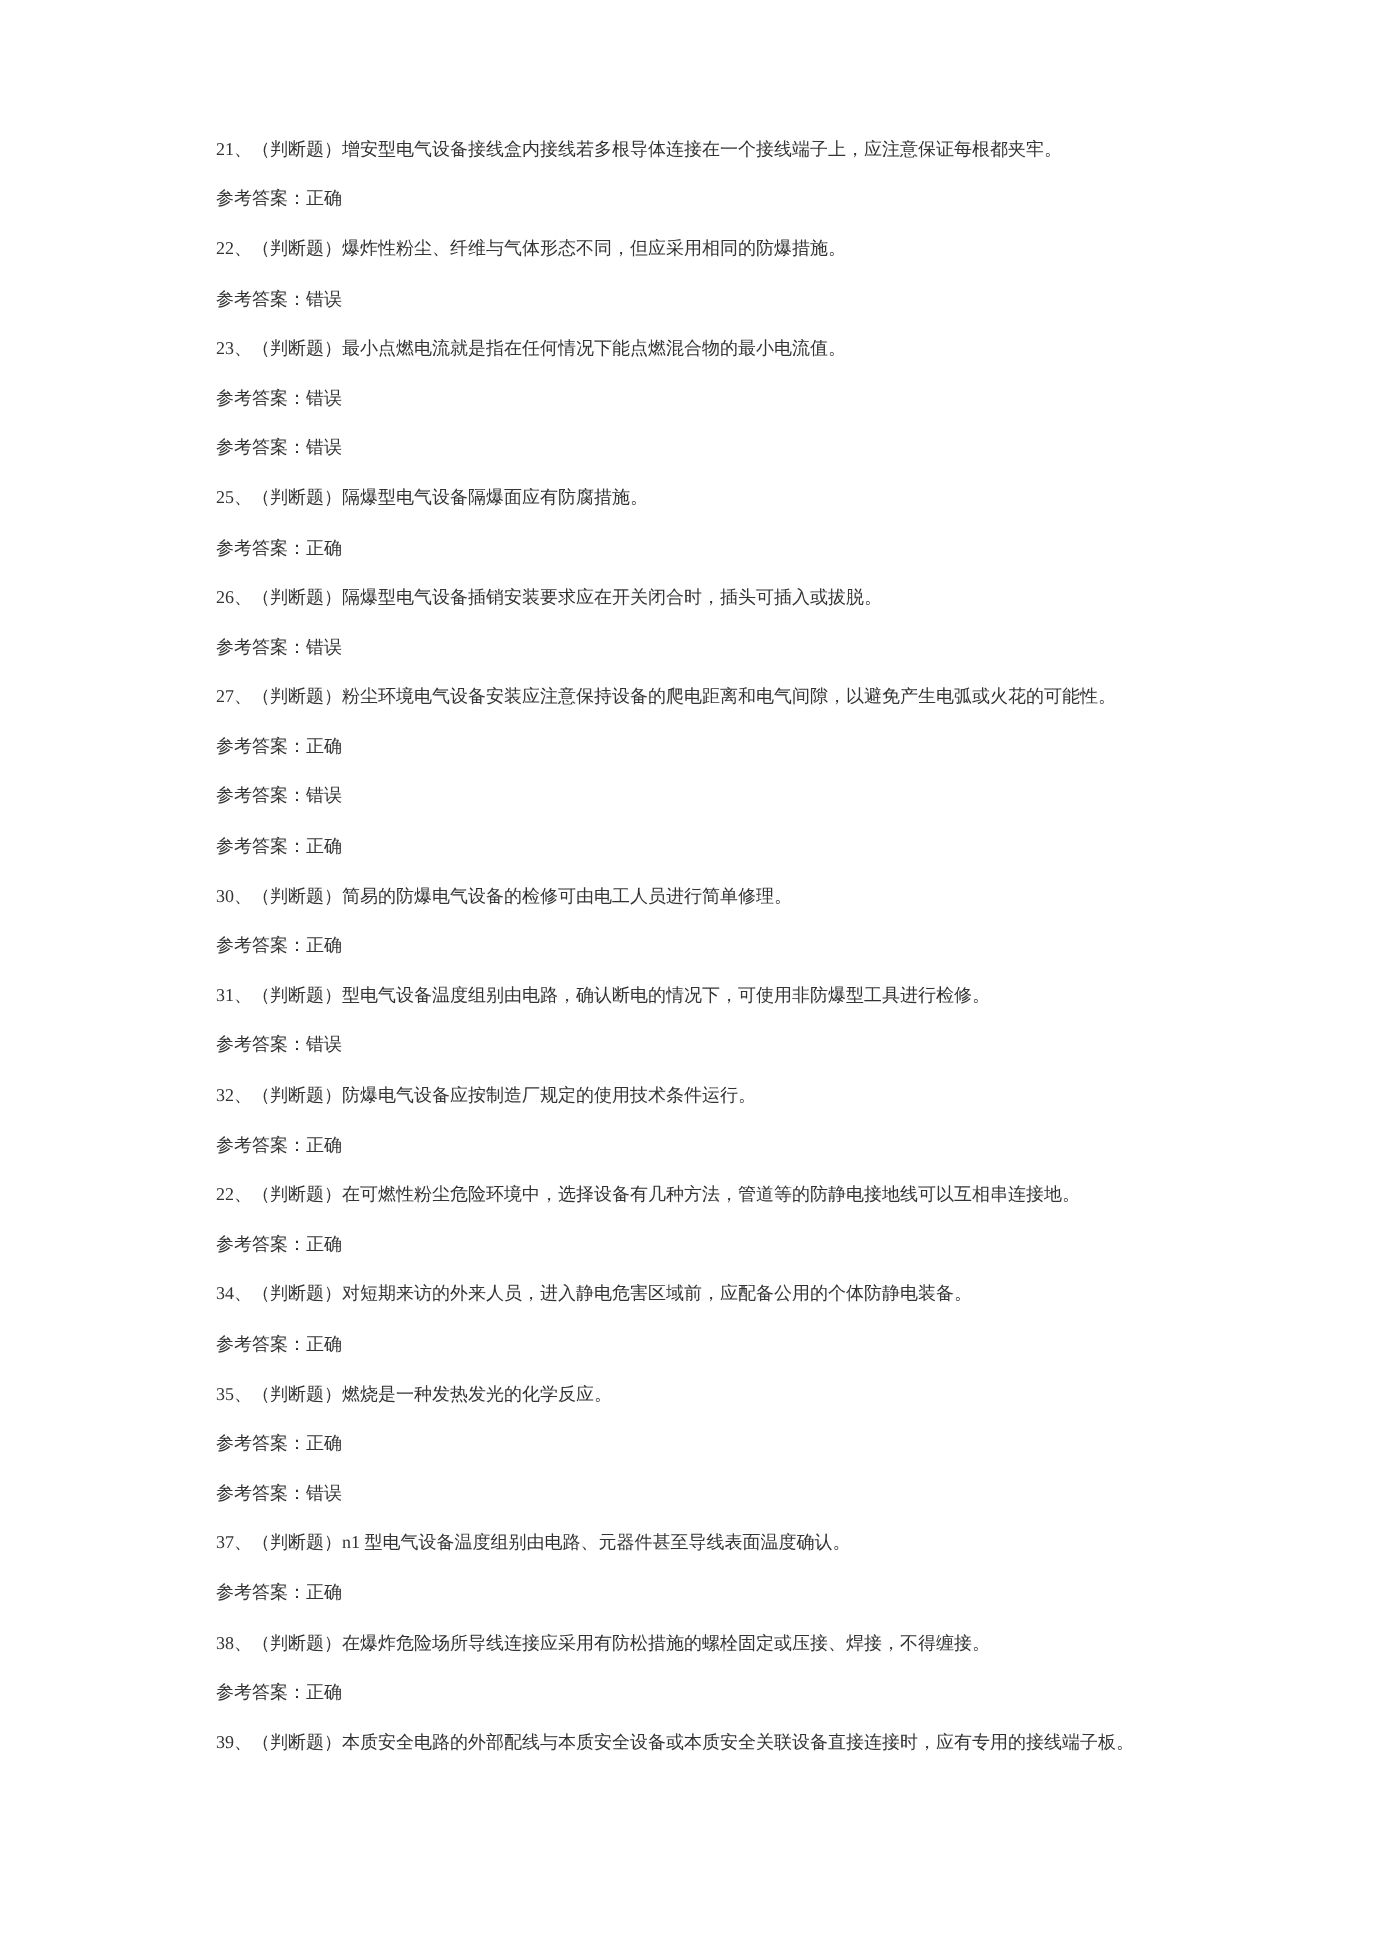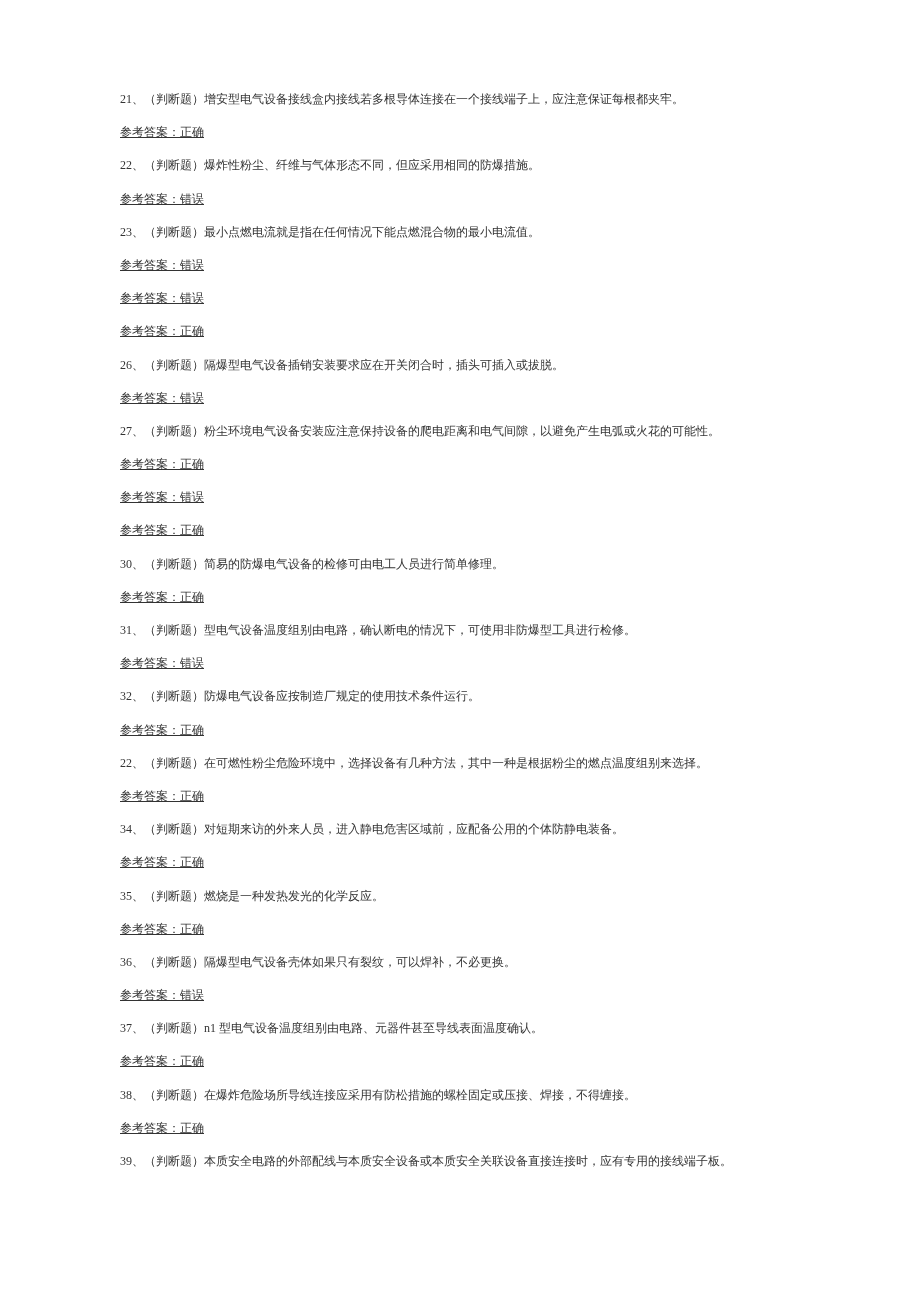--- a/index.html
+++ b/index.html
@@ -10,27 +10,27 @@
     body {
       background-color: #ffffff;
       font-family: "SimSun", "宋体", serif;
       font-size: 12px;
       color: #333333;
       padding: 90px 120px;
       line-height: 1.6;
     }
     .qa-block {
       margin-bottom: 4px;
+      margin-left: 24px;
     }
     .question {
       margin-bottom: 14px;
     }
     .answer {
       margin-bottom: 14px;
-      text-decoration: underline;
     }
   </style>
 </head>
 <body>
 
 <div id="content">
     <div class="qa-block">
       <div class="question"><span>21</span>、<span>（判断题）</span><span>增安型电气设备接线盒内接线若多根导体连接在一个接线端子上，应注意保证每根都夹牢。</span></div>
       <div class="answer"><span>参考答案：</span><span>正确</span></div>
     </div>
@@ -39,20 +39,21 @@
       <div class="answer"><span>参考答案：</span><span>错误</span></div>
     </div>
     <div class="qa-block">
       <div class="question"><span>23</span>、<span>（判断题）</span><span>最小点燃电流就是指在任何情况下能点燃混合物的最小电流值。</span></div>
       <div class="answer"><span>参考答案：</span><span>错误</span></div>
     </div>
     <div class="qa-block">
       <div class="answer"><span>参考答案：</span><span>错误</span></div>
     </div>
     <div class="qa-block">
+      <div class="question"><span>25</span>、<span>（判断题）</span><span>隔爆型电气设备隔爆面应有防腐措施。</span></div>
       <div class="answer"><span>参考答案：</span><span>正确</span></div>
     </div>
     <div class="qa-block">
       <div class="question"><span>26</span>、<span>（判断题）</span><span>隔爆型电气设备插销安装要求应在开关闭合时，插头可插入或拔脱。</span></div>
       <div class="answer"><span>参考答案：</span><span>错误</span></div>
     </div>
     <div class="qa-block">
       <div class="question"><span>27</span>、<span>（判断题）</span><span>粉尘环境电气设备安装应注意保持设备的爬电距离和电气间隙，以避免产生电弧或火花的可能性。</span></div>
       <div class="answer"><span>参考答案：</span><span>正确</span></div>
     </div>
@@ -68,33 +69,32 @@
     </div>
     <div class="qa-block">
       <div class="question"><span>31</span>、<span>（判断题）</span><span>型电气设备温度组别由电路，确认断电的情况下，可使用非防爆型工具进行检修。</span></div>
       <div class="answer"><span>参考答案：</span><span>错误</span></div>
     </div>
     <div class="qa-block">
       <div class="question"><span>32</span>、<span>（判断题）</span><span>防爆电气设备应按制造厂规定的使用技术条件运行。</span></div>
       <div class="answer"><span>参考答案：</span><span>正确</span></div>
     </div>
     <div class="qa-block">
-      <div class="question"><span>22</span>、<span>（判断题）</span><span>在可燃性粉尘危险环境中，选择设备有几种方法，其中一种是根据粉尘的燃点温度组别来选择。</span></div>
+      <div class="question"><span>22</span>、<span>（判断题）</span><span>在可燃性粉尘危险环境中，选择设备有几种方法，管道等的防静电接地线可以互相串连接地。</span></div>
       <div class="answer"><span>参考答案：</span><span>正确</span></div>
     </div>
     <div class="qa-block">
       <div class="question"><span>34</span>、<span>（判断题）</span><span>对短期来访的外来人员，进入静电危害区域前，应配备公用的个体防静电装备。</span></div>
       <div class="answer"><span>参考答案：</span><span>正确</span></div>
     </div>
     <div class="qa-block">
       <div class="question"><span>35</span>、<span>（判断题）</span><span>燃烧是一种发热发光的化学反应。</span></div>
       <div class="answer"><span>参考答案：</span><span>正确</span></div>
     </div>
     <div class="qa-block">
-      <div class="question"><span>36</span>、<span>（判断题）</span><span>隔爆型电气设备壳体如果只有裂纹，可以焊补，不必更换。</span></div>
       <div class="answer"><span>参考答案：</span><span>错误</span></div>
     </div>
     <div class="qa-block">
       <div class="question"><span>37</span>、<span>（判断题）</span><span>n1 型电气设备温度组别由电路、元器件甚至导线表面温度确认。</span></div>
       <div class="answer"><span>参考答案：</span><span>正确</span></div>
     </div>
     <div class="qa-block">
       <div class="question"><span>38</span>、<span>（判断题）</span><span>在爆炸危险场所导线连接应采用有防松措施的螺栓固定或压接、焊接，不得缠接。</span></div>
       <div class="answer"><span>参考答案：</span><span>正确</span></div>
     </div>

